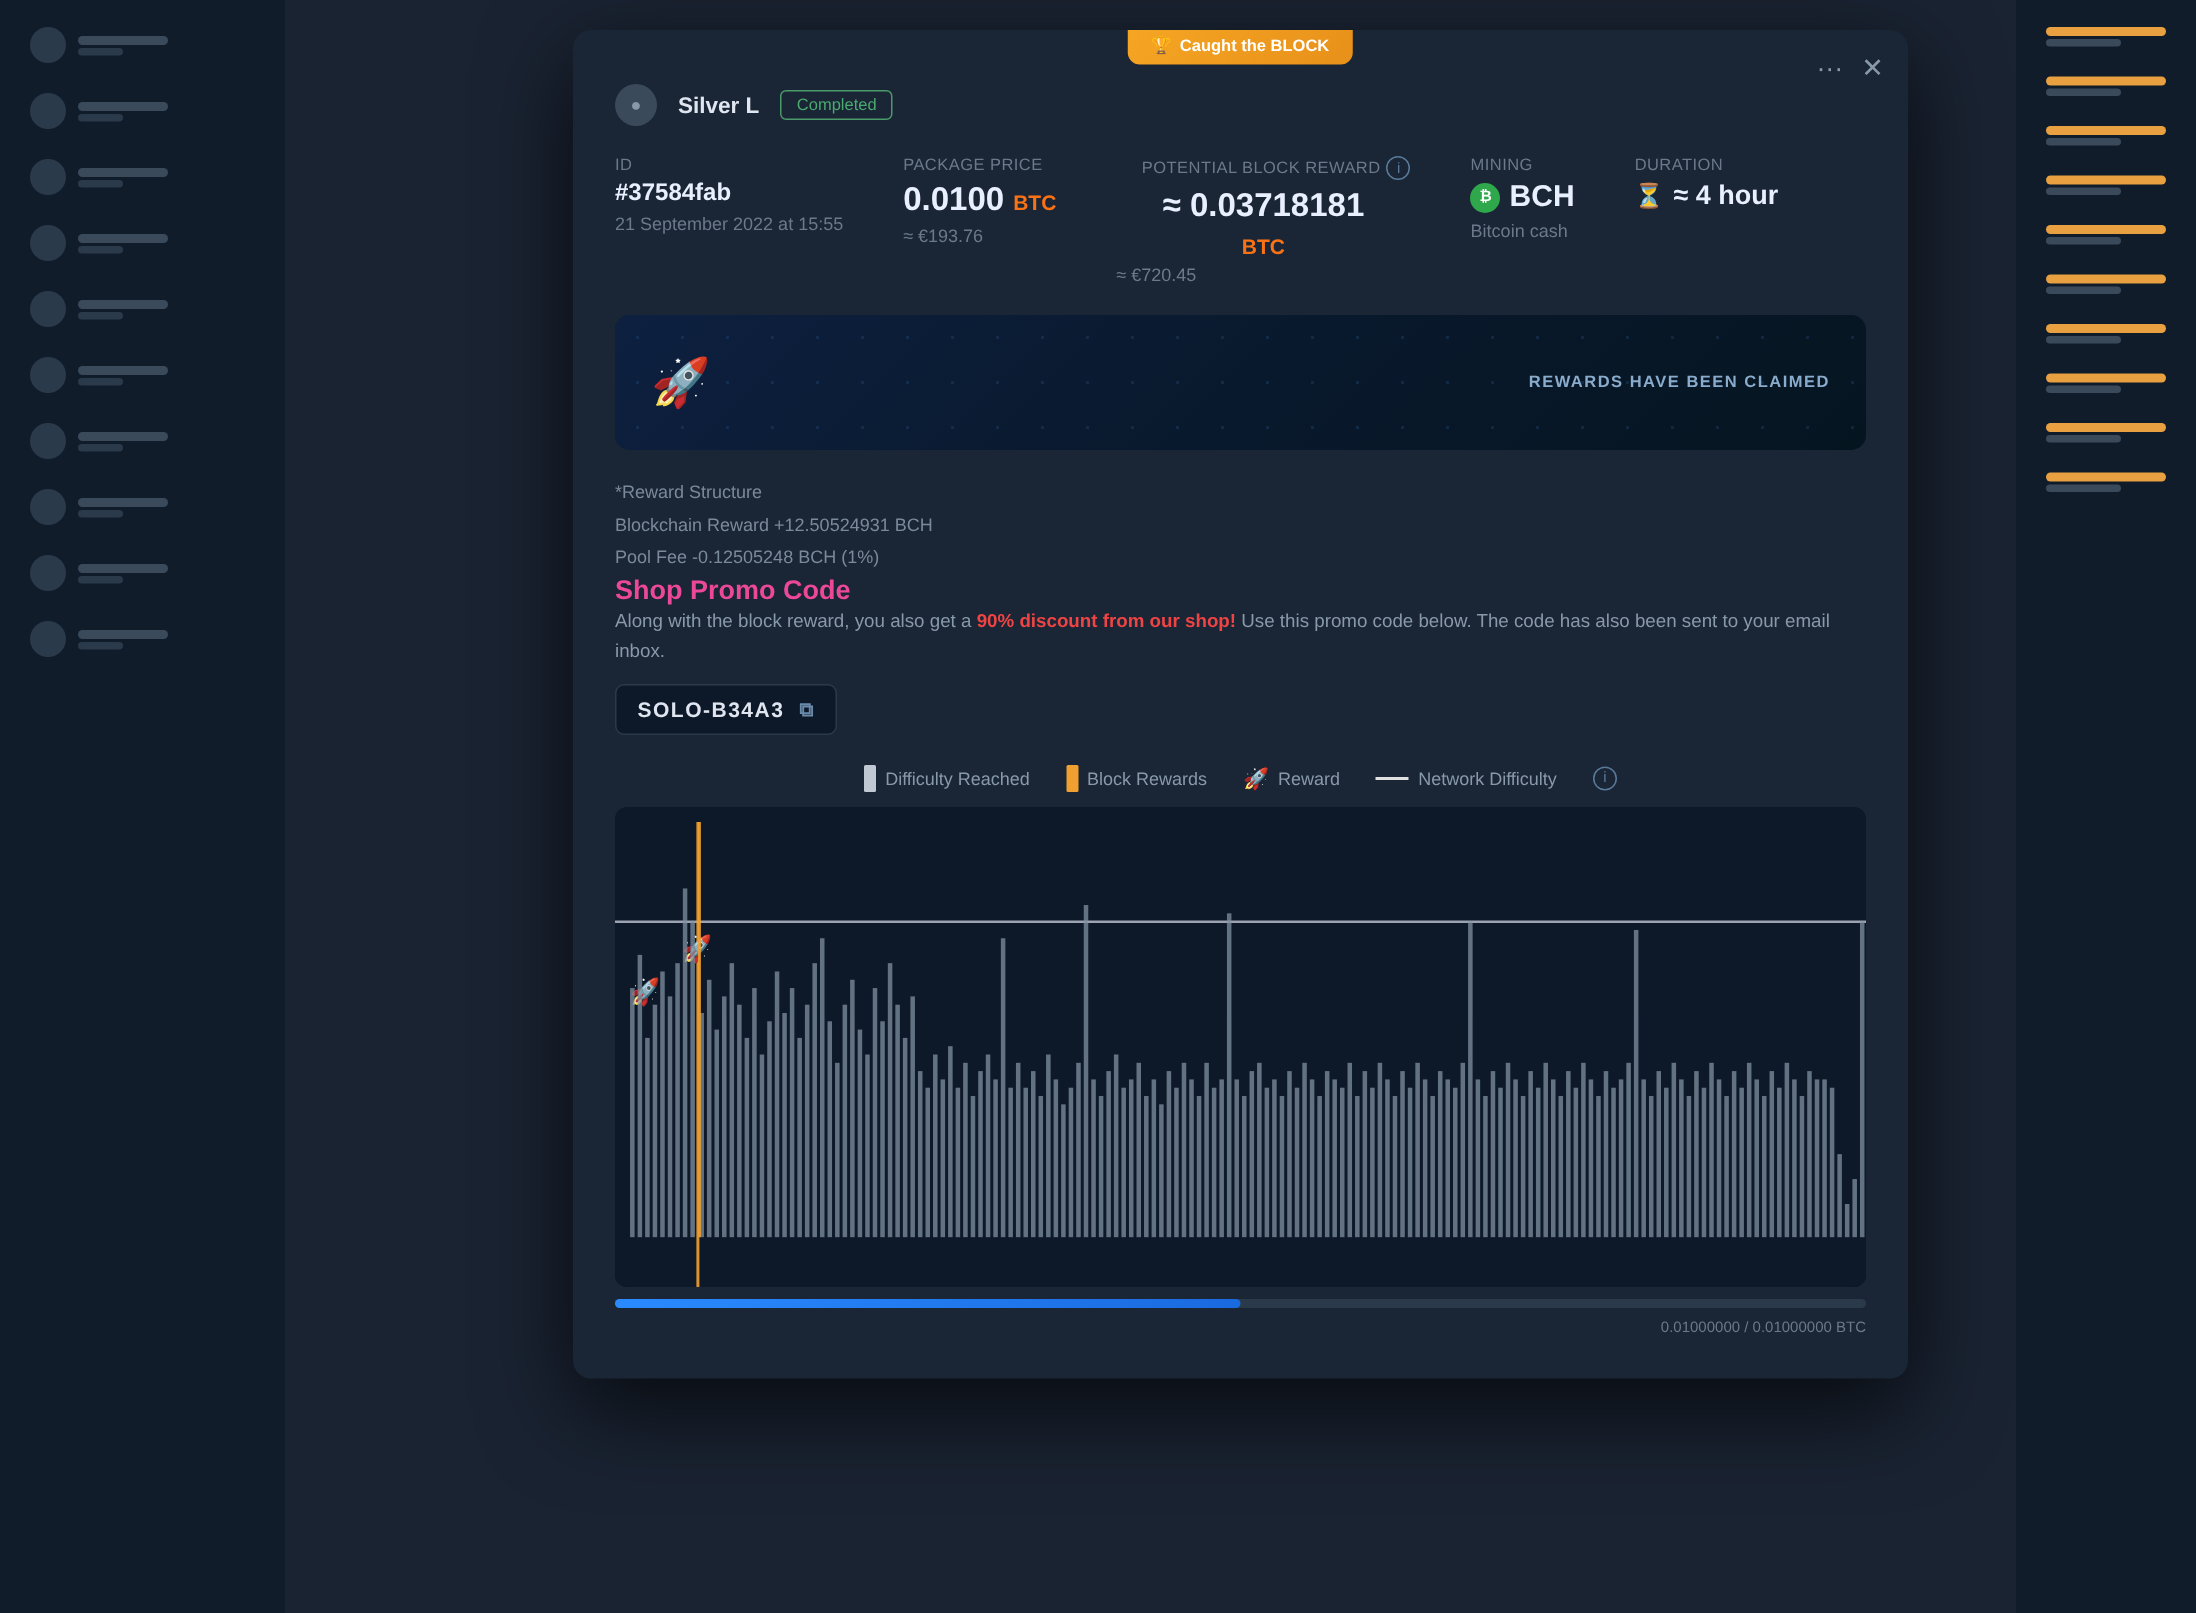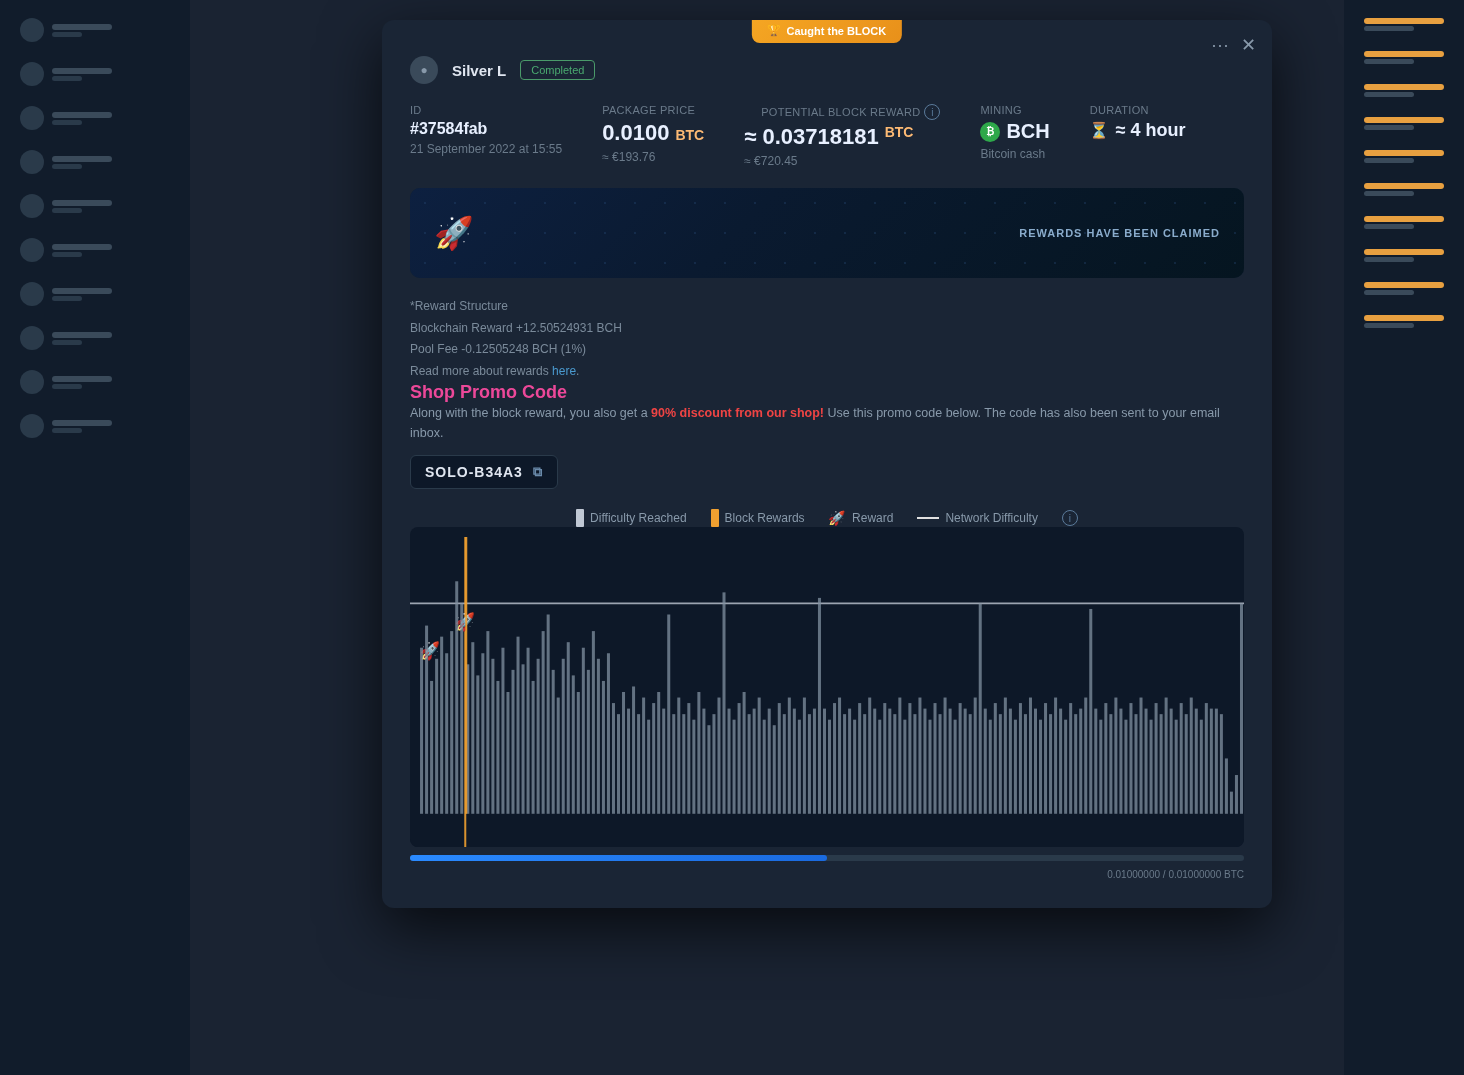--- a/index.html
+++ b/index.html
@@ -226,21 +226,21 @@
     }
 
     .info-sub {
       font-size: 12px;
       color: #6a7a8a;
     }
 
     .info-value-unit {
       font-size: 14px;
       font-weight: 600;
-      color: #fdba74;
+      color: #f97316;
     }
 
     .mining-row {
       display: flex;
       align-items: center;
       gap: 6px;
     }
 
     .bch-icon {
       width: 20px;
@@ -379,20 +379,21 @@
     .copy-icon {
       color: #6a8aaa;
       font-size: 13px;
     }
 
     .chart-legend {
       display: flex;
       align-items: center;
       justify-content: center;
       gap: 24px;
+      margin-bottom: 10px;
     }
 
     .legend-item {
       display: flex;
       align-items: center;
       gap: 6px;
       font-size: 12px;
       color: #8899aa;
     }
 
@@ -643,21 +644,21 @@
             <span class="info-value-unit">BTC</span>
           </div>
           <span class="info-sub">≈ €193.76</span>
         </div>
 
         <div class="info-block">
           <div style="display:flex;align-items:center;gap:4px;margin-left:17px;">
             <span class="info-label">Potential Block Reward</span>
             <span class="info-circle">i</span>
           </div>
-          <div style="display:flex;align-items:flex-start;gap:6px;">
+          <div style="display:flex;align-items:center;gap:6px;flex-direction:column;">
             <span class="info-value-large">≈ 0.03718181</span>
             <span class="info-value-unit">BTC</span>
           </div>
           <span class="info-sub">≈ €720.45</span>
         </div>
 
         <div class="info-block">
           <span class="info-label">Mining</span>
           <div class="mining-row">
             <div class="bch-icon">₿</div>
@@ -681,23 +682,20 @@
         <div class="reward-left">
           <span class="rocket-icon">🚀</span>
         </div>
         <div class="claimed-badge">REWARDS HAVE BEEN CLAIMED</div>
       </div>
 
       <div class="reward-structure">
         <p>*Reward Structure</p>
         <p>Blockchain Reward +12.50524931 BCH</p>
         <p>Pool Fee -0.12505248 BCH (1%)</p>
-        <p>
-          <span>Read more about rewards </span><a href="#">here</a>.
-        </p>
       </div>
 
       <div class="promo-section">
         <div class="promo-title">Shop Promo Code</div>
         <div class="promo-desc">
           <span>Along with the block reward, you also get a </span><strong>90% discount from our shop!</strong><span> Use this promo code below. The code has also been sent to your email inbox.</span>
         </div>
         <div class="promo-code-box">
           <span>SOLO-B34A3</span>
           <span class="copy-icon">⧉</span>

